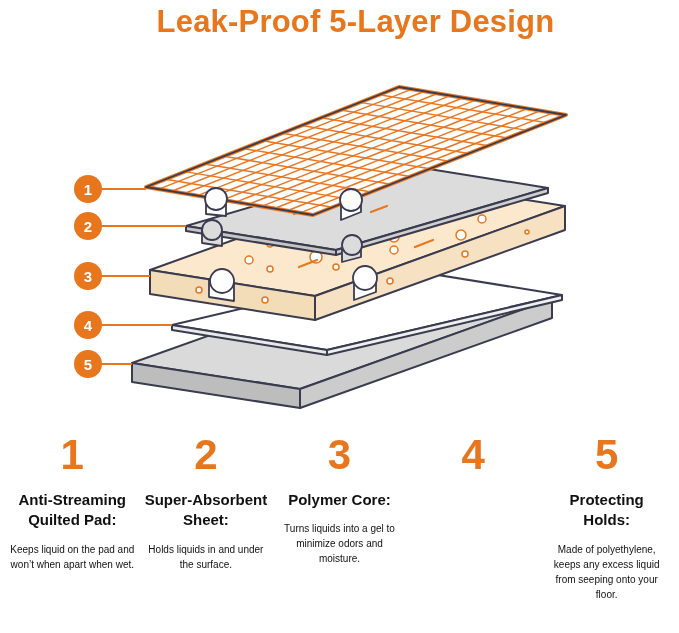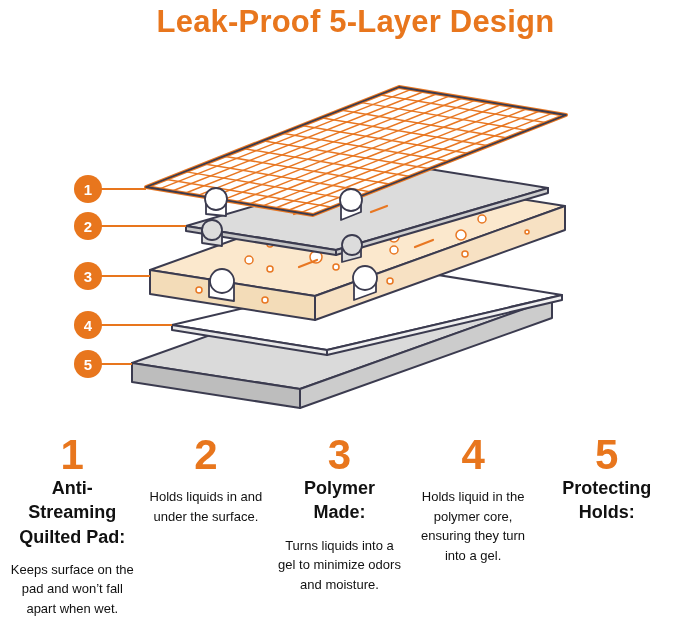--- a/index.html
+++ b/index.html
@@ -33,24 +33,24 @@
   .ln5{top:315px;left:101px;width:31px}
   .legend{
     position:absolute;top:434px;left:0;right:0;
     display:flex;gap:9px;padding:0 10px;
   }
   .col{flex:1;text-align:center;}
   .big-num{
     font-size:42px;line-height:1;font-weight:800;color:#E8761D;
   }
   .col-title{
-    font-size:18px;font-weight:700;line-height:1.35;color:#111;
+    margin-top:14px;font-size:15px;font-weight:700;line-height:1.35;color:#111;
   }
   .col-desc{
-    margin-top:11px;font-size:13px;line-height:1.5;color:#111;
+    margin-top:11px;font-size:10px;line-height:1.5;color:#111;
   }
 </style>
 </head>
 <body>
 
 <div class="page">
 
   <h1 class="title">Leak-Proof 5-Layer Design</h1>
 
   <div class="diagram">
@@ -179,34 +179,35 @@
     <div class="badge b2">2</div>
     <div class="badge b3">3</div>
     <div class="badge b4">4</div>
     <div class="badge b5">5</div>
   </div>
 
   <div class="legend">
     <div class="col">
       <div class="big-num">1</div>
       <div class="col-title">Anti-Streaming Quilted Pad:</div>
-      <div class="col-desc">Keeps surface on the pad and won’t fall apart when wet.</div>
+      <div class="col-desc">Keeps liquid on the pad and won’t when apart when wet.</div>
     </div>
     <div class="col">
       <div class="big-num">2</div>
+      <div class="col-title">Super-Absorbent Sheet:</div>
       <div class="col-desc">Holds liquids in and under the surface.</div>
     </div>
     <div class="col">
       <div class="big-num">3</div>
-      <div class="col-title">Polymer Made:</div>
+      <div class="col-title">Polymer Core:</div>
       <div class="col-desc">Turns liquids into a gel to minimize odors and moisture.</div>
     </div>
     <div class="col">
       <div class="big-num">4</div>
-      <div class="col-desc">Holds liquid in the polymer core, ensuring they turn into a gel.</div>
     </div>
     <div class="col">
       <div class="big-num">5</div>
       <div class="col-title">Protecting Holds:</div>
+      <div class="col-desc">Made of polyethylene, keeps any excess liquid from seeping onto your floor.</div>
     </div>
   </div>
 
 </div>
 
 </body></html>

